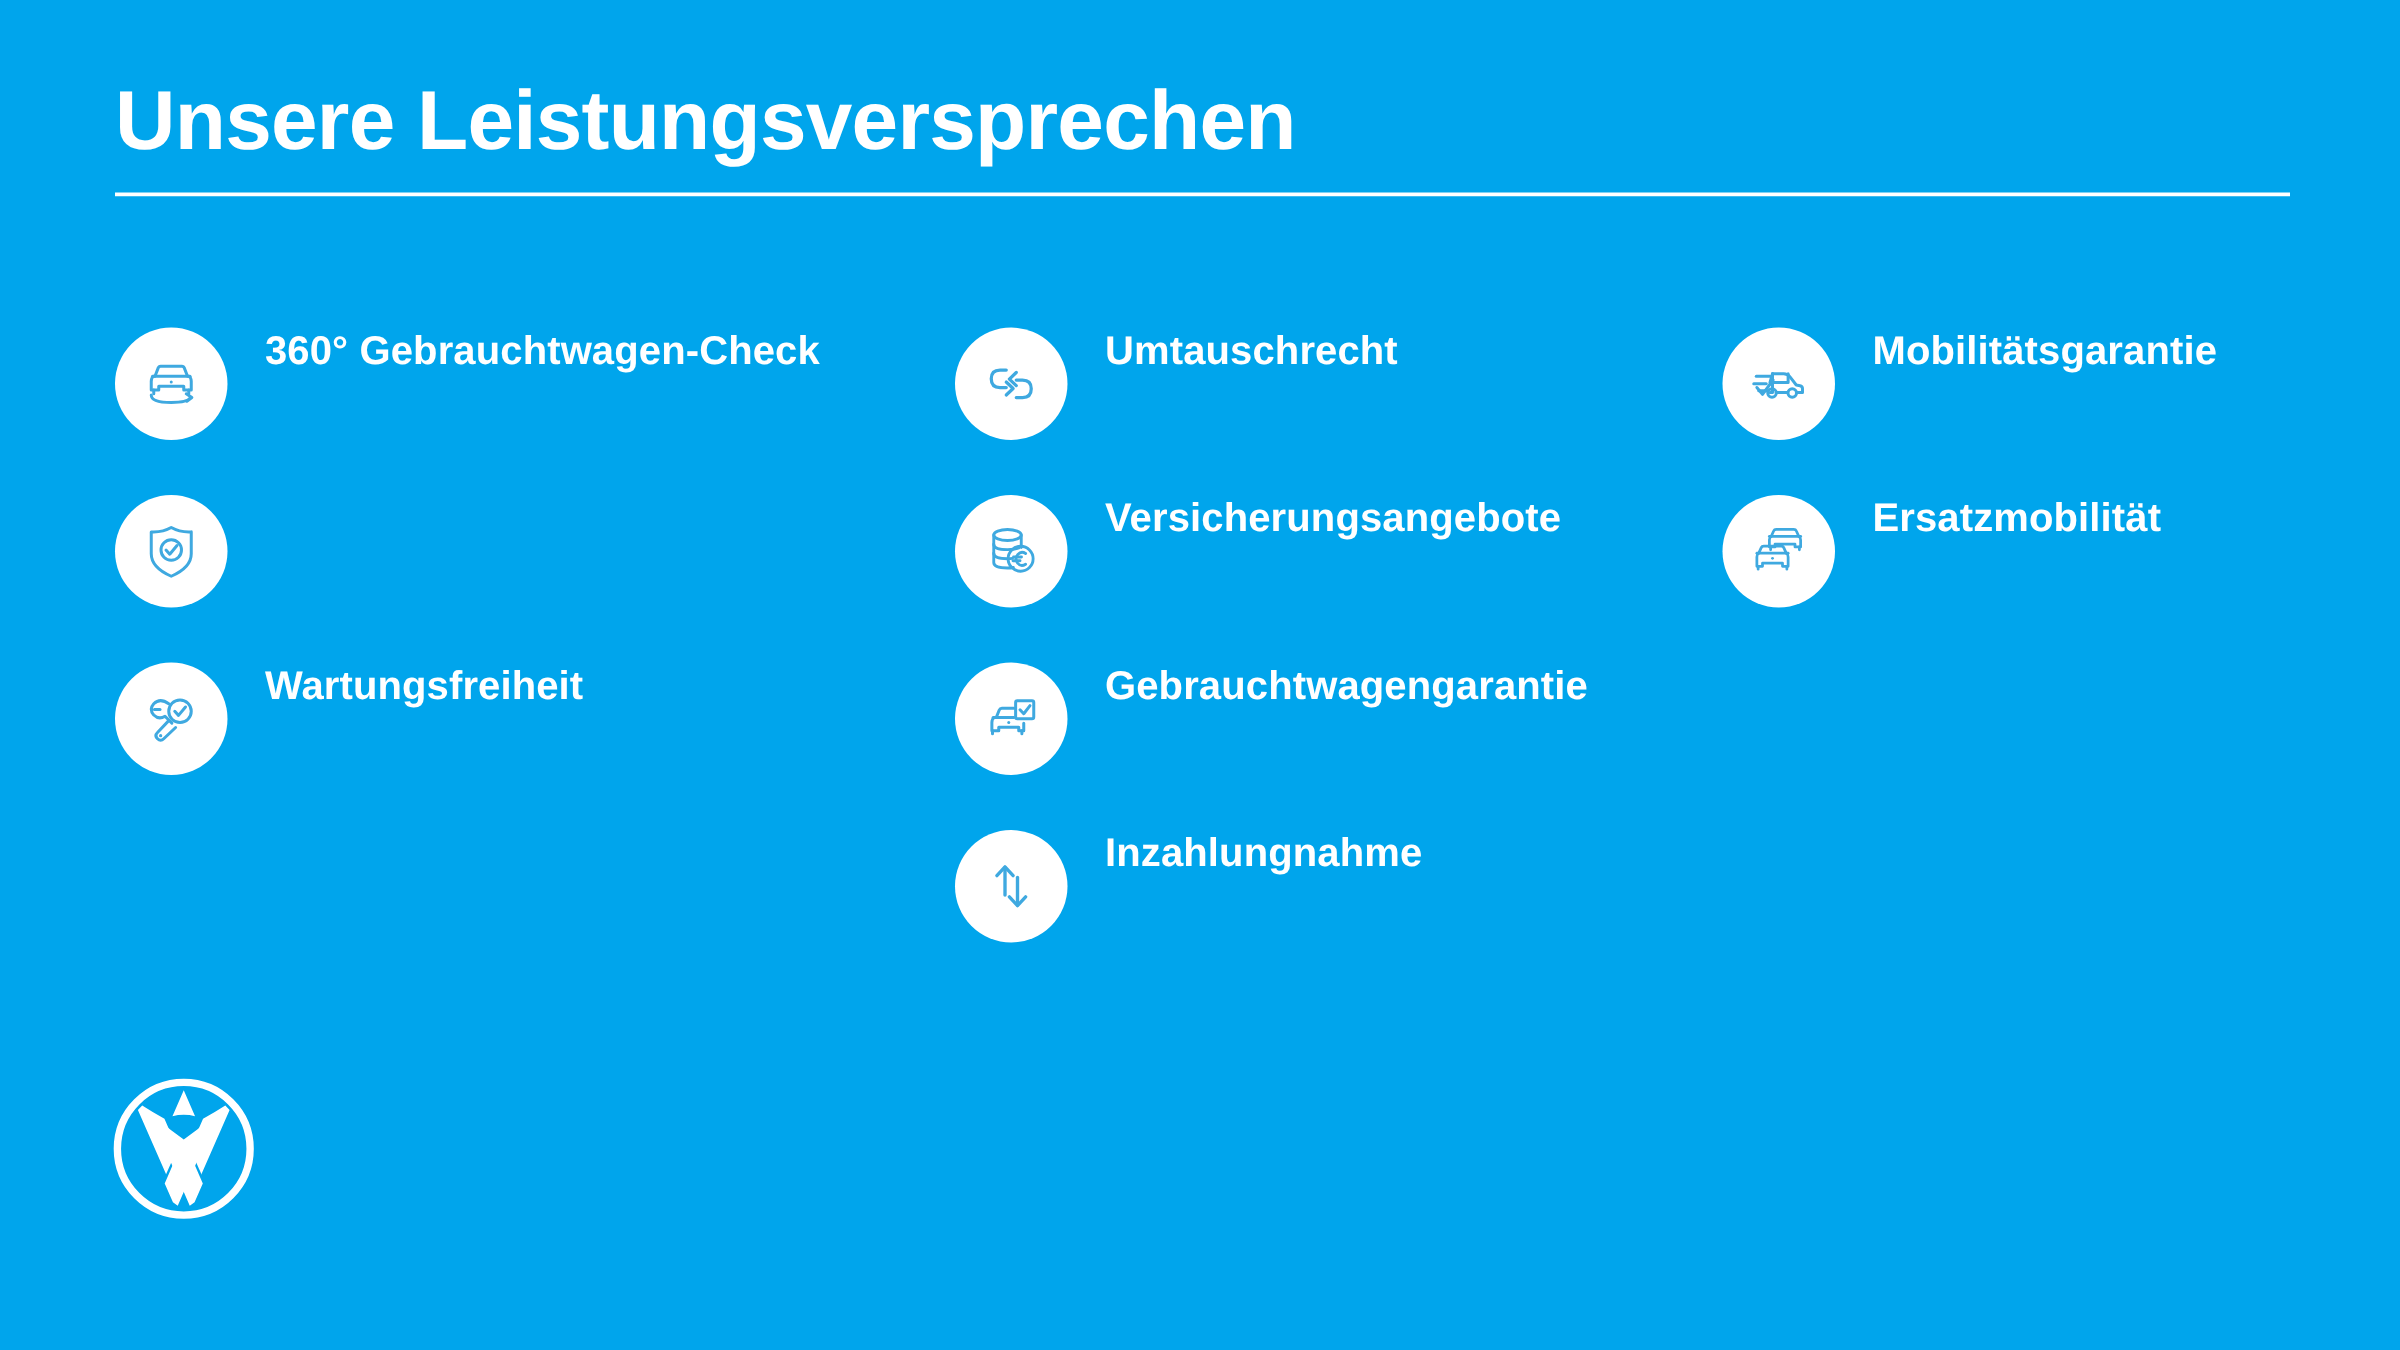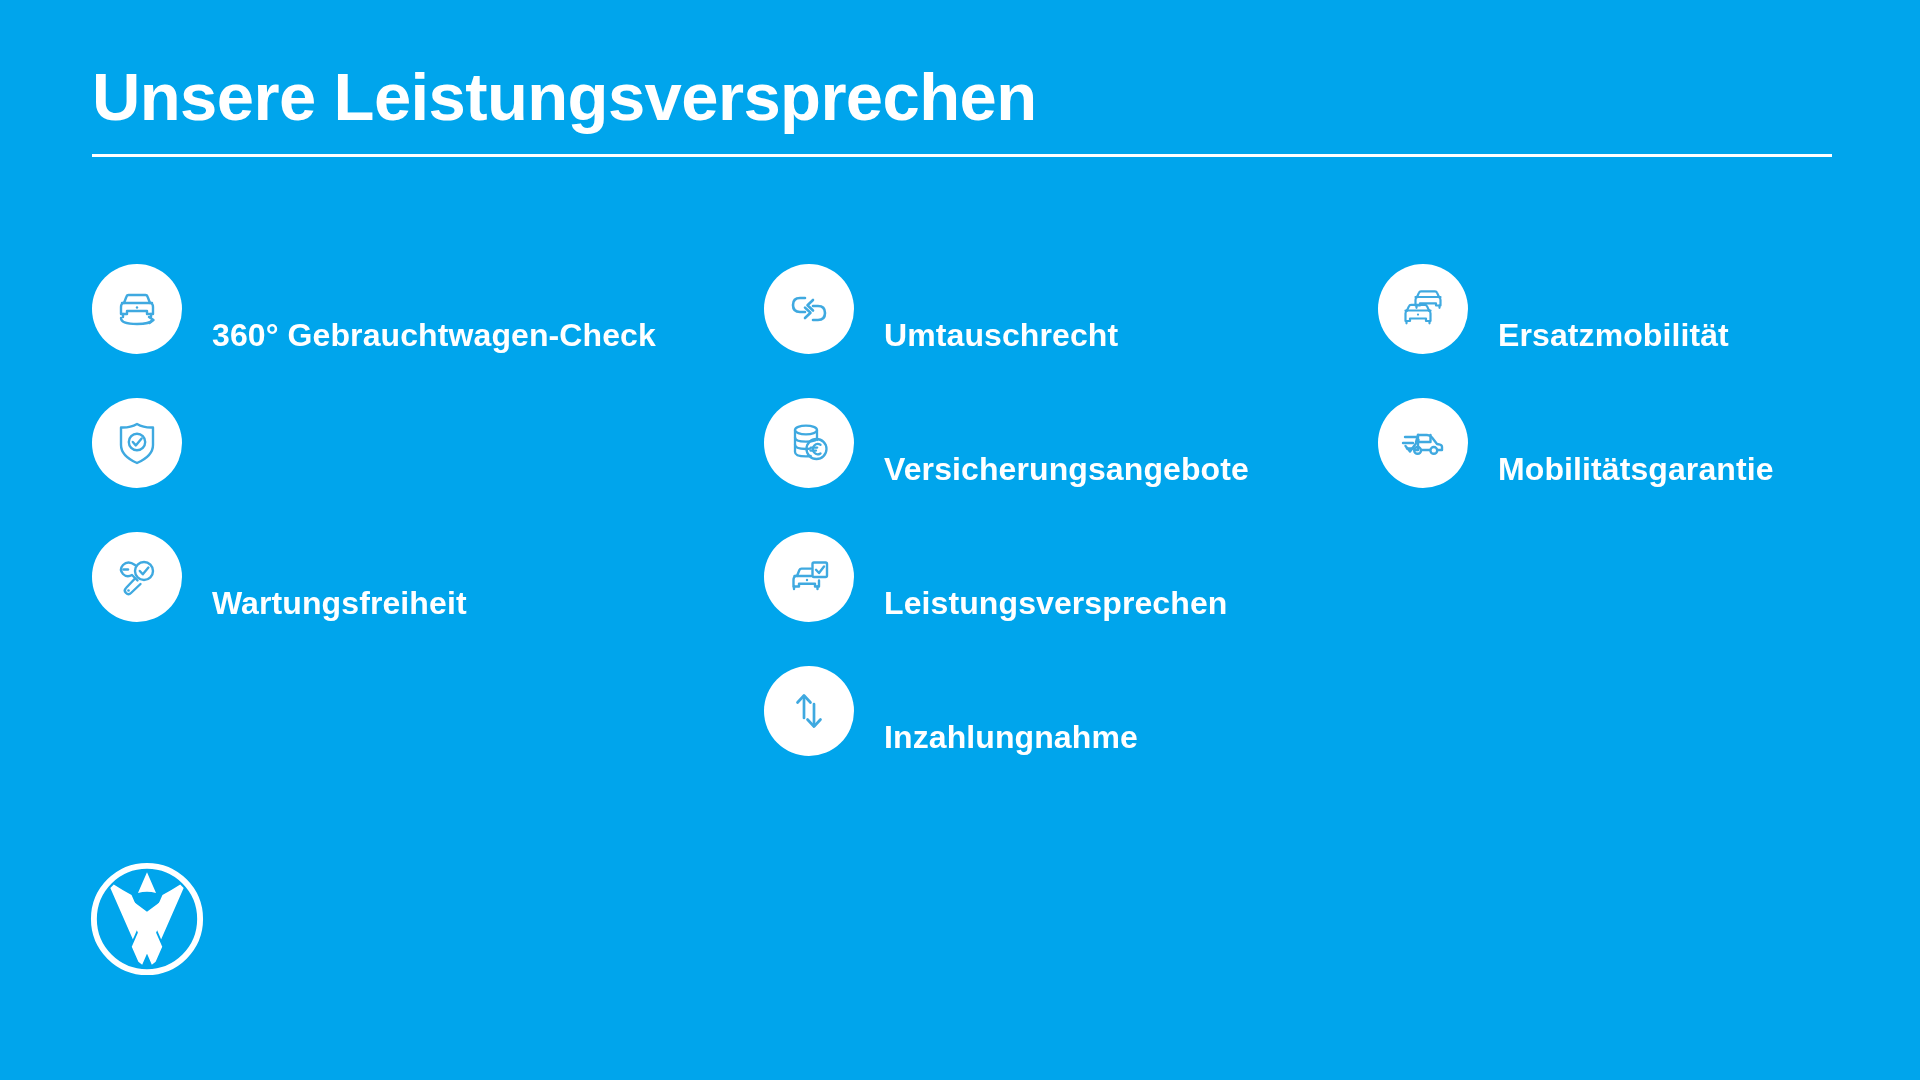--- a/index.html
+++ b/index.html
@@ -52,21 +52,21 @@
   .col {
     position: absolute;
     top: 0;
   }
   .col-1 { left: 92px;   width: 660px; }
   .col-2 { left: 764px;  width: 620px; }
   .col-3 { left: 1378px; width: 520px; }
 
   .feature {
     display: flex;
-    align-items: flex-end;
+    align-items: flex-start;
     height: 92px;
     margin-bottom: 42px;
   }
   .badge {
     width: 90px;
     height: 90px;
     min-width: 90px;
     border-radius: 50%;
     background: #ffffff;
     display: flex;
@@ -201,72 +201,72 @@
           <svg viewBox="0 0 52 52" fill="none" stroke="#3fa9e0" stroke-width="2.4" stroke-linecap="round" stroke-linejoin="round">
             <path d="M14 25 L16.4 19 Q17 17.6 18.5 17.6 L28 17.6"></path>
             <path d="M11.5 25 L28 25"></path>
             <path d="M12.5 25 Q10.5 26 10.5 29 L10.5 35.5 L16 35.5 L16 32.8 L32 32.8 L32 35.5 L36 35.5 L36 29.5"></path>
             <path d="M11 35.5 L11 38 M34.5 35.5 L34.5 38"></path>
             <circle cx="24" cy="29" r="1.2" fill="#3fa9e0" stroke="none"></circle>
             <rect x="29.5" y="11.5" width="14.5" height="14.5" rx="1.4"></rect>
             <path d="M33 18.8 L36 22 L41 15.5"></path>
           </svg>
         </div>
-        <div class="feature-label">Leistungsversprechen</div>
+        <div class="feature-label">Gebrauchtwagengarantie</div>
       </div>
 
       <div class="feature">
         <div class="badge">
           <svg viewBox="0 0 52 52" fill="none" stroke="#3fa9e0" stroke-width="2.7" stroke-linecap="round" stroke-linejoin="round">
             <path d="M21 33 L21 11"></path>
             <path d="M14.5 17.5 L21 10.5 L27.5 17.5"></path>
             <path d="M31 19 L31 41"></path>
             <path d="M24.5 34.5 L31 41.5 L37.5 34.5"></path>
           </svg>
         </div>
         <div class="feature-label">Inzahlungnahme</div>
       </div>
 
     </div>
 
     <div class="col col-3">
+
+      <div class="feature">
+        <div class="badge">
+          <svg viewBox="0 0 52 52" fill="none" stroke="#3fa9e0" stroke-width="2.4" stroke-linecap="round" stroke-linejoin="round">
+            <path d="M21 18 L30 18 Q33 18 35 20.5 L40 27 L43 27.6 Q45 28 45 30 L45 33 L40.5 33"></path>
+            <path d="M33 33 L24 33"></path>
+            <path d="M21 18 L19 25 L33.5 25 L33.5 18"></path>
+            <path d="M21 18 L21 33 L19 33"></path>
+            <circle cx="36.8" cy="33.4" r="3.4"></circle>
+            <circle cx="20.6" cy="33.4" r="3.4"></circle>
+            <path d="M8 20 L19 20"></path>
+            <path d="M6 26 L16 26"></path>
+            <path d="M10 31.5 L16.5 31.5"></path>
+            <path d="M8.5 29 L13 34.5 L21.5 23"></path>
+          </svg>
+        </div>
+        <div class="feature-label">Mobilitätsgarantie</div>
+      </div>
 
       <div class="feature">
         <div class="badge">
           <svg viewBox="0 0 52 52" fill="none" stroke="#3fa9e0" stroke-width="2.2" stroke-linecap="round" stroke-linejoin="round">
             <path d="M20 14 L22 9.6 Q22.5 8.4 24 8.4 L38 8.4 Q39.5 8.4 40 9.6 L42 14"></path>
             <path d="M18.5 14 L43.5 14"></path>
             <path d="M20 14 Q18.5 14.8 18.5 17 L18.5 22.5 L23 22.5 L23 20.3 L39 20.3 L39 22.5 L43.5 22.5 L43.5 17 Q43.5 14.8 42 14"></path>
             <path d="M19.5 22.5 L19.5 24.8 M42.5 22.5 L42.5 24.8"></path>
             <path d="M10 27.5 L12 23.1 Q12.5 21.9 14 21.9 L28 21.9 Q29.5 21.9 30 23.1 L32 27.5"></path>
             <path d="M8.5 27.5 L33.5 27.5"></path>
             <path d="M10 27.5 Q8.5 28.3 8.5 30.5 L8.5 38 L13 38 L13 35.5 L29 35.5 L29 38 L33.5 38 L33.5 30.5 Q33.5 28.3 32 27.5"></path>
             <path d="M9.5 38 L9.5 40.3 M32.5 38 L32.5 40.3"></path>
             <circle cx="21" cy="31.6" r="1.1" fill="#3fa9e0" stroke="none"></circle>
           </svg>
         </div>
         <div class="feature-label">Ersatzmobilität</div>
-      </div>
-
-      <div class="feature">
-        <div class="badge">
-          <svg viewBox="0 0 52 52" fill="none" stroke="#3fa9e0" stroke-width="2.4" stroke-linecap="round" stroke-linejoin="round">
-            <path d="M21 18 L30 18 Q33 18 35 20.5 L40 27 L43 27.6 Q45 28 45 30 L45 33 L40.5 33"></path>
-            <path d="M33 33 L24 33"></path>
-            <path d="M21 18 L19 25 L33.5 25 L33.5 18"></path>
-            <path d="M21 18 L21 33 L19 33"></path>
-            <circle cx="36.8" cy="33.4" r="3.4"></circle>
-            <circle cx="20.6" cy="33.4" r="3.4"></circle>
-            <path d="M8 20 L19 20"></path>
-            <path d="M6 26 L16 26"></path>
-            <path d="M10 31.5 L16.5 31.5"></path>
-            <path d="M8.5 29 L13 34.5 L21.5 23"></path>
-          </svg>
-        </div>
-        <div class="feature-label">Mobilitätsgarantie</div>
       </div>
 
     </div>
 
   </div>
 
   <div class="brand">
     <svg class="vw-logo" viewBox="0 0 120 120" fill="none">
       <circle cx="60" cy="60" r="54" stroke="#ffffff" stroke-width="6"></circle>
       <path d="M60 12.5 L69.2 33.5 Q64.7 32.4 60 32.4 Q55.3 32.4 50.8 33.5 Z" fill="#ffffff"></path>

